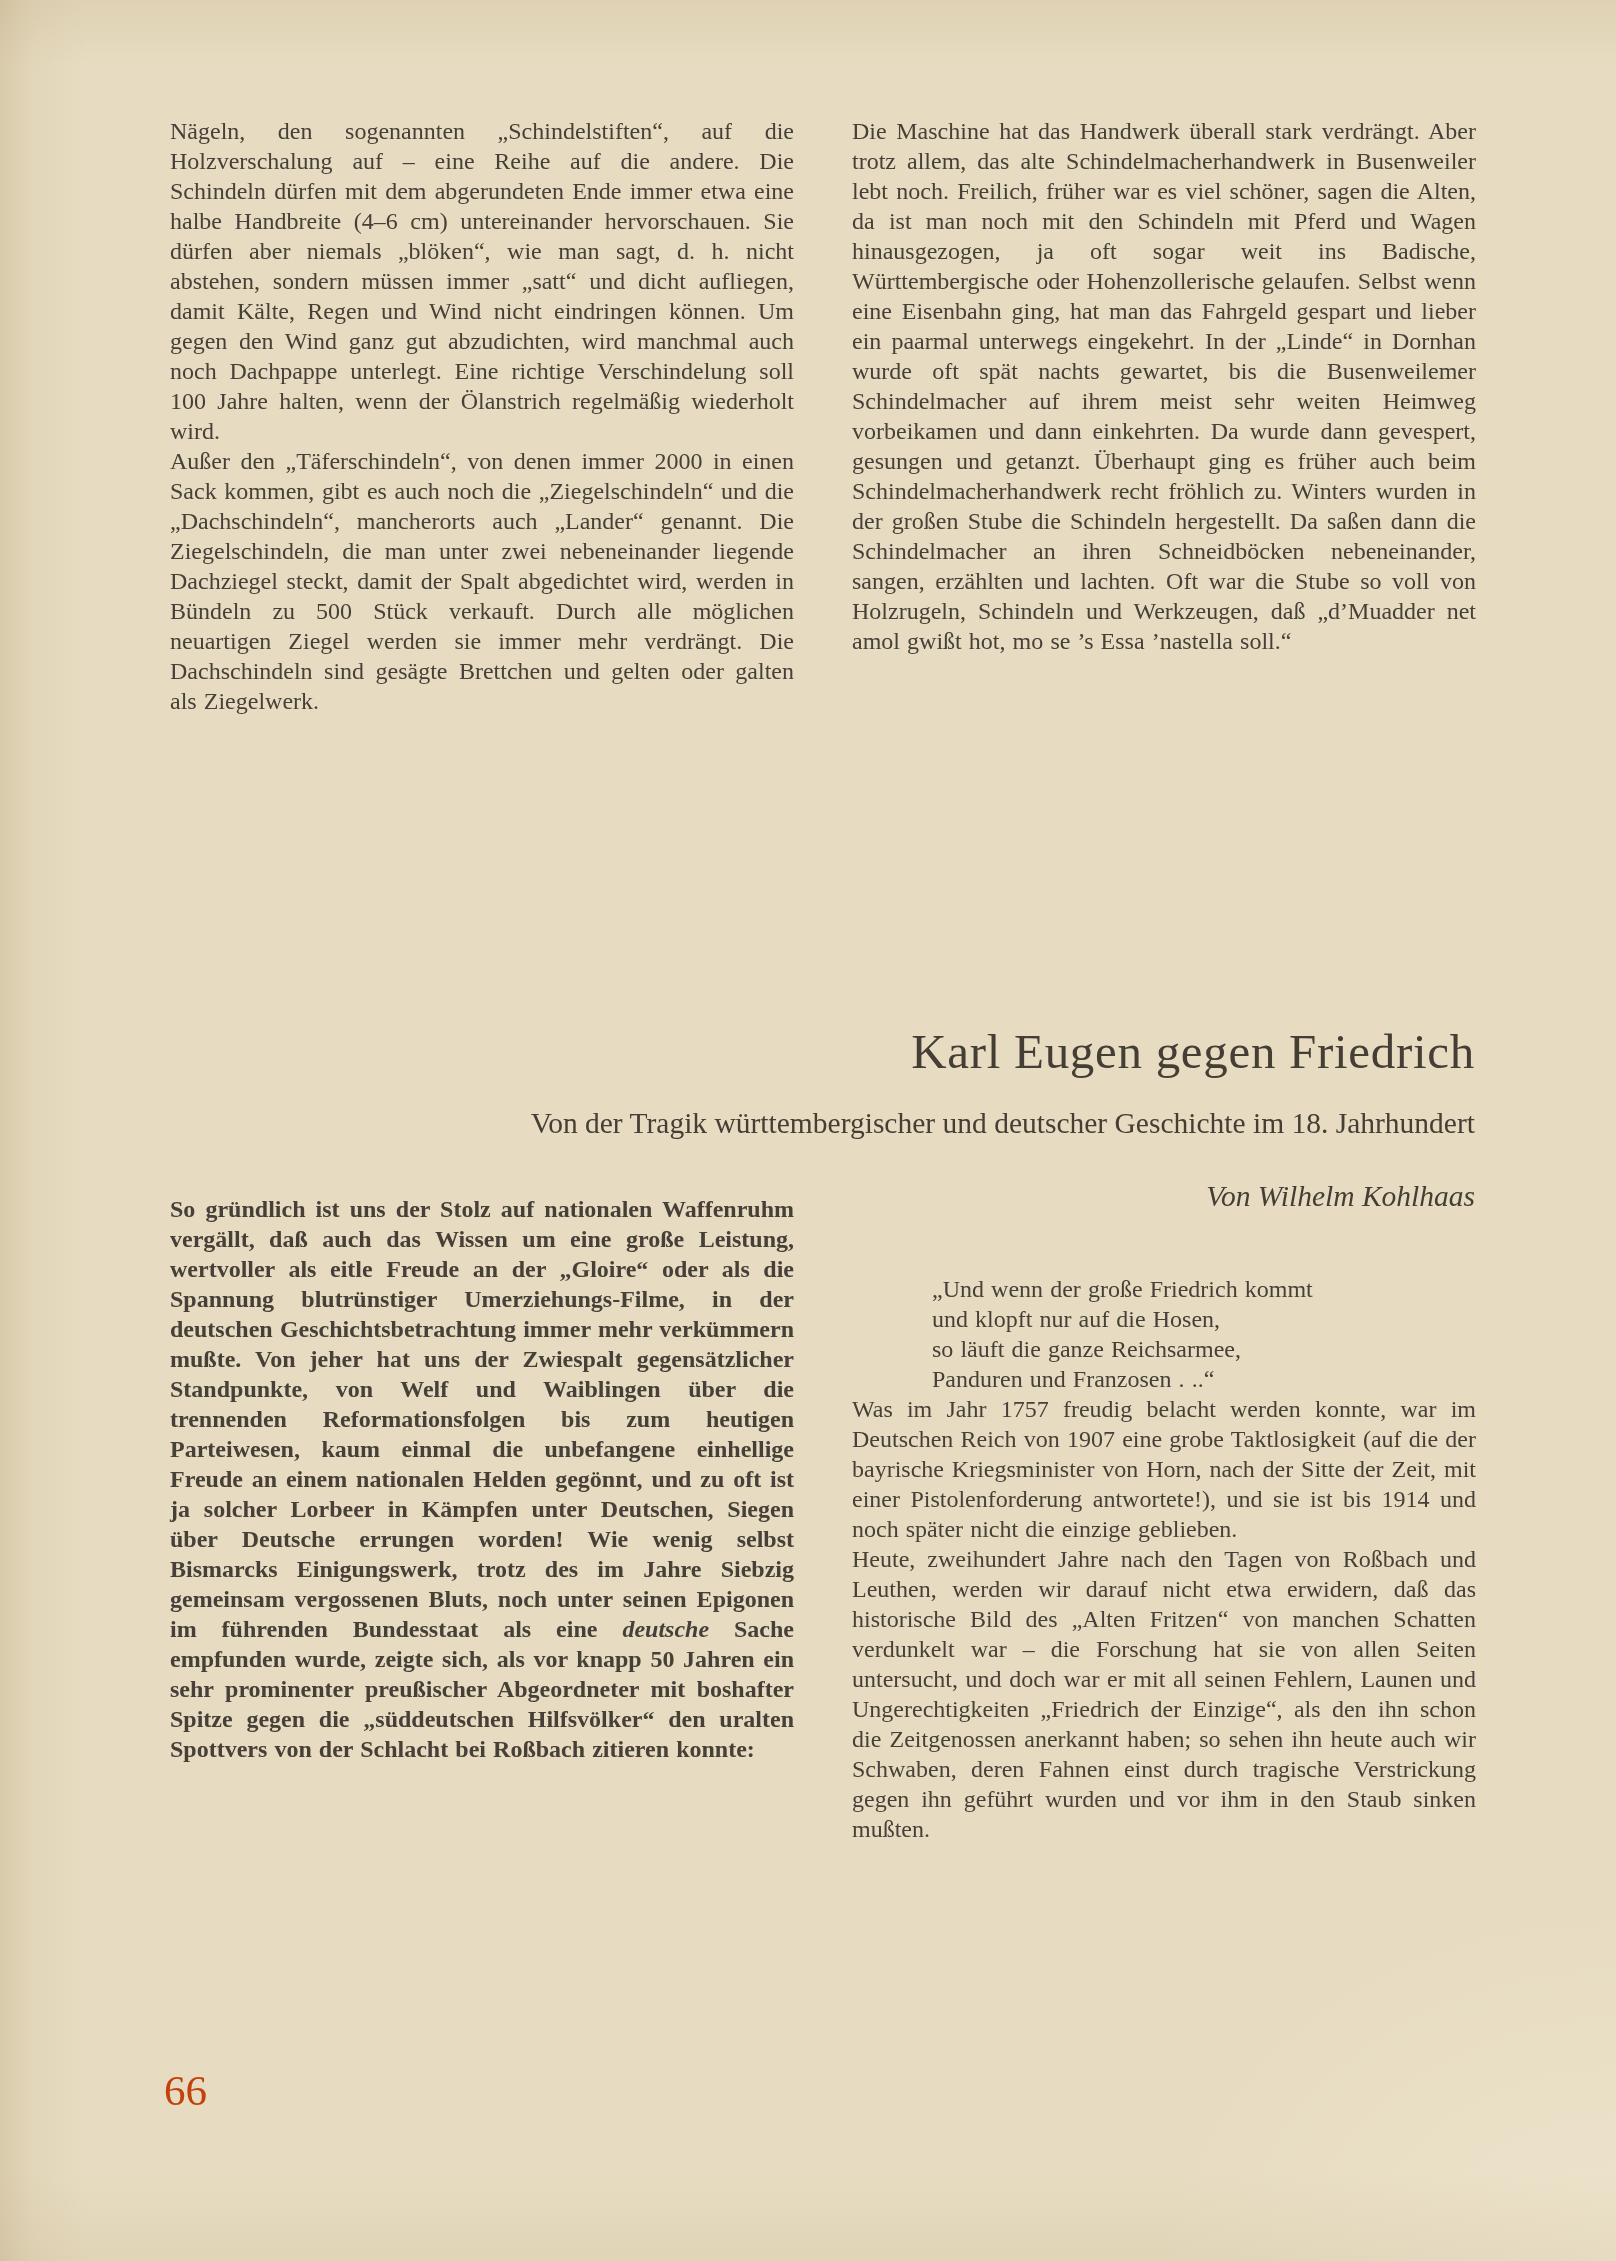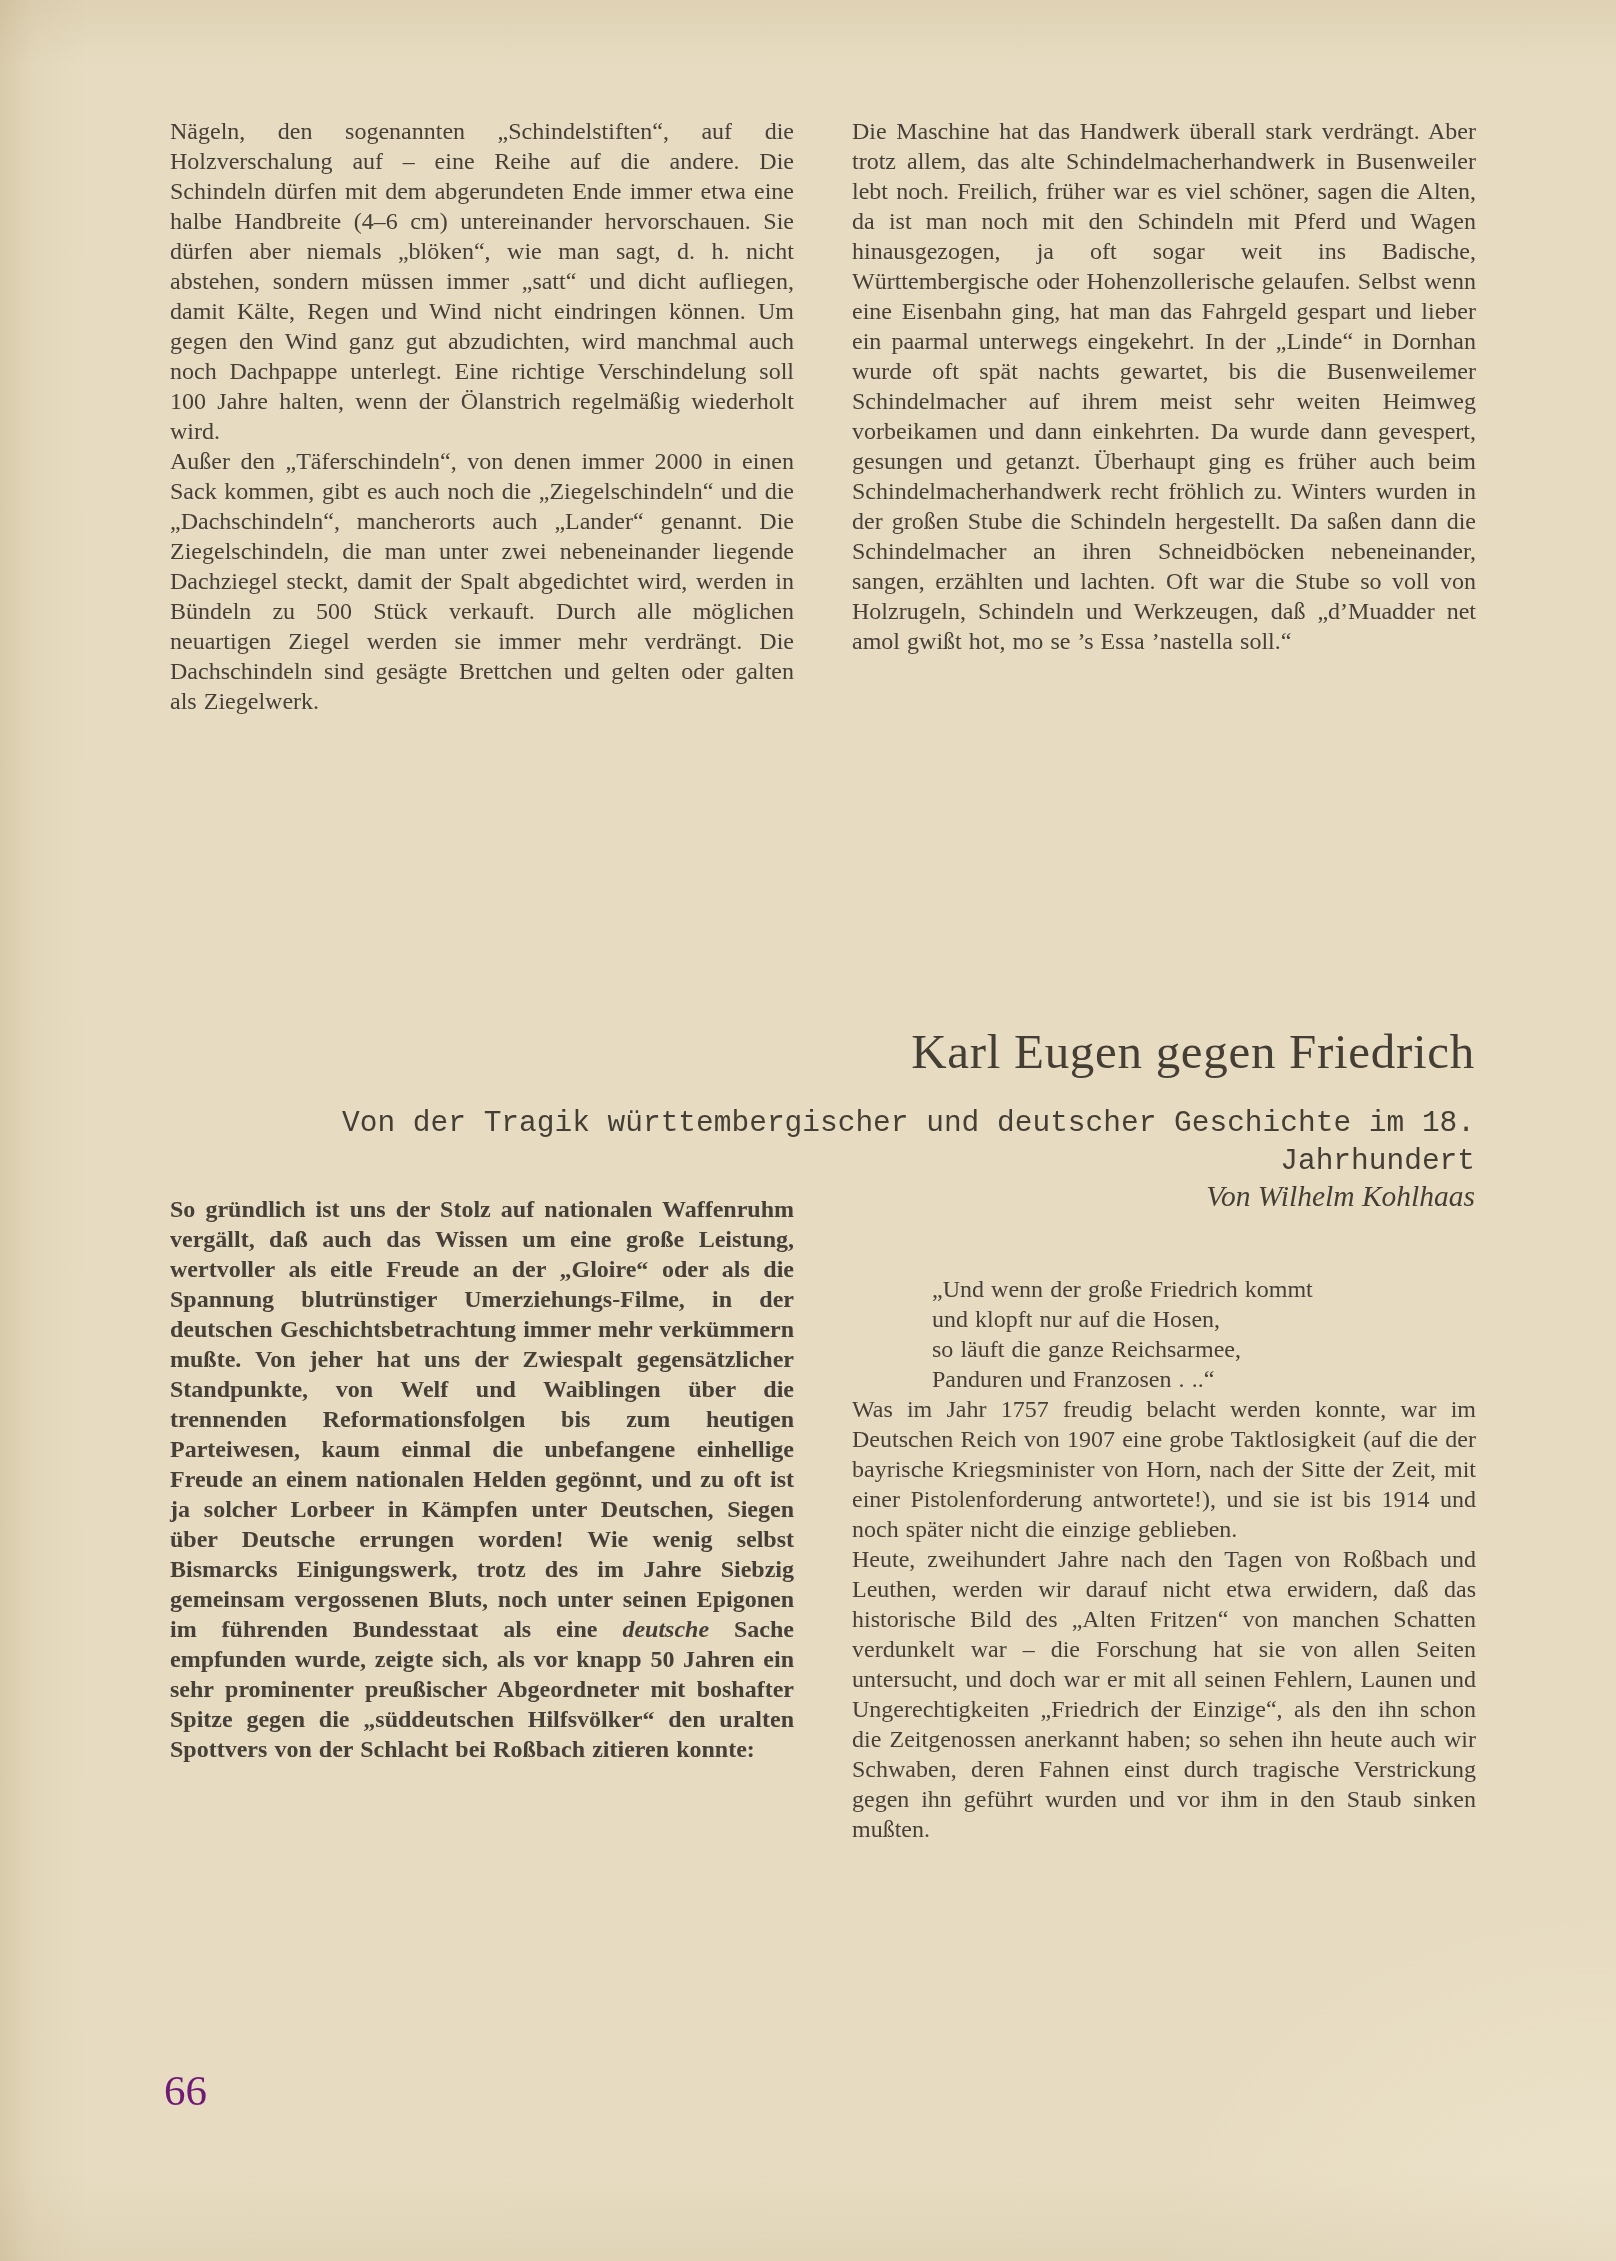--- a/index.html
+++ b/index.html
@@ -26,27 +26,27 @@
     font-size:24px;line-height:30px;
     text-align:justify;
     word-spacing:1.1px;
   }
   .col p{margin:0;padding:0;}
   .headline{
     position:absolute;left:170px;width:1305px;text-align:right;
     color:#443e35;
   }
   .title{top:1022px;font-size:49px;line-height:59px;letter-spacing:0.7px;}
-  .subtitle{top:1104px;font-size:29.5px;line-height:38px;font-family:Liberation Mono, monospace;}
+  .subtitle{top:1104px;font-size:29.5px;line-height:38px;}
   .byline{top:1177px;font-size:29.5px;line-height:38px;font-style:italic;}
   .poem{margin:0 0 0 80px;}
   .poem div{text-align:left;}
   .pagenum{
     position:absolute;left:164px;top:2069px;
-    font-size:43px;line-height:44px;color:#701a75;
+    font-size:43px;line-height:44px;color:#c2410c;
   }
 </style>
 </head>
 <body>
 
 <div class="page">
 
   <div class="col" style="left:170px;top:116px;">
     <p>Nägeln, den sogenannten „Schindelstiften“, auf die Holzverschalung auf – eine Reihe auf die andere. Die Schindeln dürfen mit dem abgerundeten Ende immer etwa eine halbe Handbreite (4–6 cm) untereinander hervorschauen. Sie dürfen aber niemals „blöken“, wie man sagt, d. h. nicht abstehen, sondern müssen immer „satt“ und dicht aufliegen, damit Kälte, Regen und Wind nicht eindringen können. Um gegen den Wind ganz gut abzudichten, wird manchmal auch noch Dachpappe unterlegt. Eine richtige Verschindelung soll 100 Jahre halten, wenn der Ölanstrich regelmäßig wiederholt wird.</p>
     <p>Außer den „Täferschindeln“, von denen immer 2000 in einen Sack kommen, gibt es auch noch die „Ziegelschindeln“ und die „Dachschindeln“, mancherorts auch „Lander“ genannt. Die Ziegelschindeln, die man unter zwei nebeneinander liegende Dachziegel steckt, damit der Spalt abgedichtet wird, werden in Bündeln zu 500 Stück verkauft. Durch alle möglichen neuartigen Ziegel werden sie immer mehr verdrängt. Die Dachschindeln sind gesägte Brettchen und gelten oder galten als Ziegelwerk.</p>

